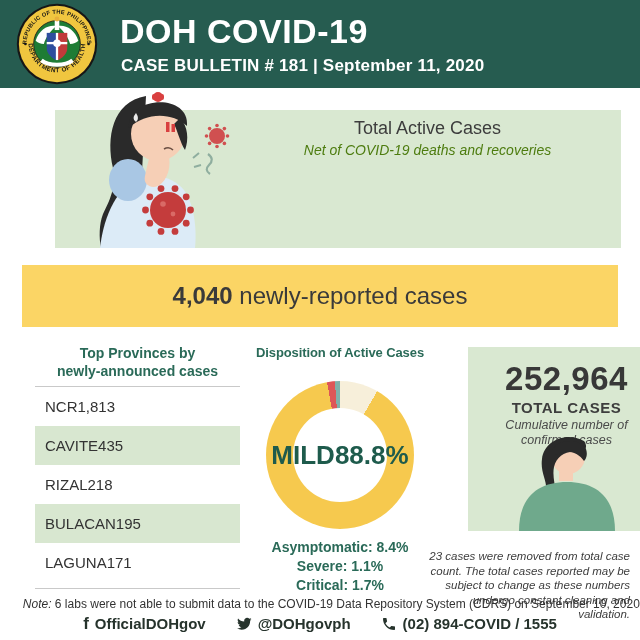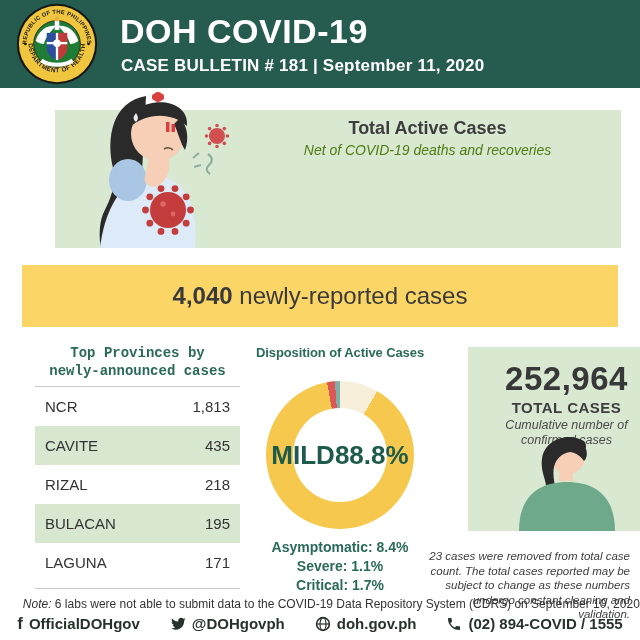--- a/index.html
+++ b/index.html
@@ -9,34 +9,34 @@
   
   .header{position:absolute;left:0;top:0;width:640px;height:88px;background:#265c50;}
   .logo{position:absolute;left:16px;top:3px;width:82px;height:82px;}
   .h-title{position:absolute;left:120px;top:12px;font-size:34px;font-weight:bold;color:#fff;letter-spacing:.5px;}
   .h-sub{position:absolute;left:121px;top:56px;font-size:17px;font-weight:bold;color:#ffffff;letter-spacing:.2px;}
 
   
   .active-box{position:absolute;left:55px;top:110px;width:566px;height:138px;background:#d9e8d1;}
   .cough-illus{position:absolute;left:66px;top:92px;width:170px;height:156px;}
   .active-text{position:absolute;left:245px;top:118px;width:365px;text-align:center;}
-  .a-label{font-size:18px;font-weight:bold;color:#3d3d3d;}
+  .a-label{font-size:18px;font-weight:normal;color:#3d3d3d;}
   .a-value{font-size:54px;font-weight:bold;color:#383838;letter-spacing:1px;line-height:58px;margin-top:2px;}
   .a-note{font-size:14px;font-style:italic;color:#4d7c0f;margin-top:3px;}
 
   
   .banner{position:absolute;left:22px;top:265px;width:596px;height:62px;background:#fbd565;
           display:flex;align-items:center;justify-content:center;font-size:24px;color:#3a3a3a;}
   .b-count{font-weight:bold;}
 
   
   .prov{position:absolute;left:35px;top:344px;width:205px;}
-  .prov-title{text-align:center;font-size:14px;font-weight:bold;color:#2a6a58;line-height:18px;font-family:Liberation Mono, monospace;}
+  .prov-title{text-align:center;font-size:14px;font-weight:bold;color:#2a6a58;line-height:18px;}
   .prov-rule{border-top:1px solid #c9c9c9;margin-top:6px;}
-  .prov-row{height:39px;display:flex;align-items:center;justify-content:space-between;
+  .prov-row{height:39px;display:flex;align-items:center;justify-content:flex-start;
             padding:0 10px;font-size:15px;color:#333;}
   .prov-row.alt{background:#d8e7d0;}
 
   
   .disp{position:absolute;left:250px;top:345px;width:180px;text-align:center;}
   .disp-title{font-size:13px;font-weight:bold;color:#2a6a58;letter-spacing:-.1px;}
   .donut{position:relative;width:148px;height:148px;border-radius:50%;margin:21px auto 0;}
   .donut-hole{position:absolute;left:27px;top:27px;width:94px;height:94px;border-radius:50%;background:#fff;
               display:flex;flex-direction:row;align-items:center;justify-content:center;}
   .donut-label,.donut-value{font-size:26px;font-weight:bold;color:#1e5b4c;line-height:29px;}
@@ -224,28 +224,20 @@
       <span class="s-icon fb">f</span>
       <span>OfficialDOHgov</span>
     </div>
     <div class="s-item">
       <svg class="s-icon" viewBox="0 0 24 24" fill="#26332c">
         <path d="M23.44 4.83c-.8.37-1.66.62-2.56.73.92-.55 1.63-1.43 1.96-2.47-.86.51-1.82.88-2.84 1.08-.82-.87-1.98-1.41-3.27-1.41-2.47 0-4.48 2.01-4.48 4.48 0 .35.04.69.11 1.02-3.72-.19-7.02-1.97-9.23-4.68-.39.66-.61 1.43-.61 2.25 0 1.55.79 2.92 1.99 3.73-.73-.02-1.42-.23-2.03-.56v.06c0 2.17 1.54 3.98 3.59 4.39-.38.1-.77.16-1.18.16-.29 0-.57-.03-.84-.08.57 1.78 2.22 3.08 4.18 3.11-1.53 1.2-3.46 1.92-5.56 1.92-.36 0-.72-.02-1.07-.06 1.98 1.27 4.33 2.01 6.86 2.01 8.23 0 12.73-6.82 12.73-12.73 0-.19 0-.39-.01-.58.87-.63 1.63-1.42 2.23-2.32z"></path>
       </svg>
       <span>@DOHgovph</span>
     </div>
     <div class="s-item">
-      <svg class="s-icon" viewBox="0 0 16 16" fill="none" stroke="#26332c">
-        <circle cx="8" cy="8" r="6.4" stroke-width="1.6"></circle>
-        <ellipse cx="8" cy="8" rx="3" ry="6.4" stroke-width="1.2"></ellipse>
-        <line x1="1.6" y1="8" x2="14.4" y2="8" stroke-width="1.2"></line>
-      </svg>
-      <span>doh.gov.ph</span>
-    </div>
-    <div class="s-item">
       <svg class="s-icon" viewBox="0 0 24 24" fill="#26332c">
         <path d="M6.62 10.79c1.44 2.83 3.76 5.14 6.59 6.59l2.2-2.21c.27-.27.67-.36 1.02-.24 1.12.37 2.33.57 3.57.57.55 0 1 .45 1 1V20c0 .55-.45 1-1 1-9.39 0-17-7.61-17-17 0-.55.45-1 1-1h3.5c.55 0 1 .45 1 1 0 1.25.2 2.45.57 3.57.11.35.03.74-.25 1.02l-2.2 2.2z"></path>
       </svg>
       <span>(02) 894-COVID / 1555</span>
     </div>
   </div>
 
 </div>
 
 </body></html>

